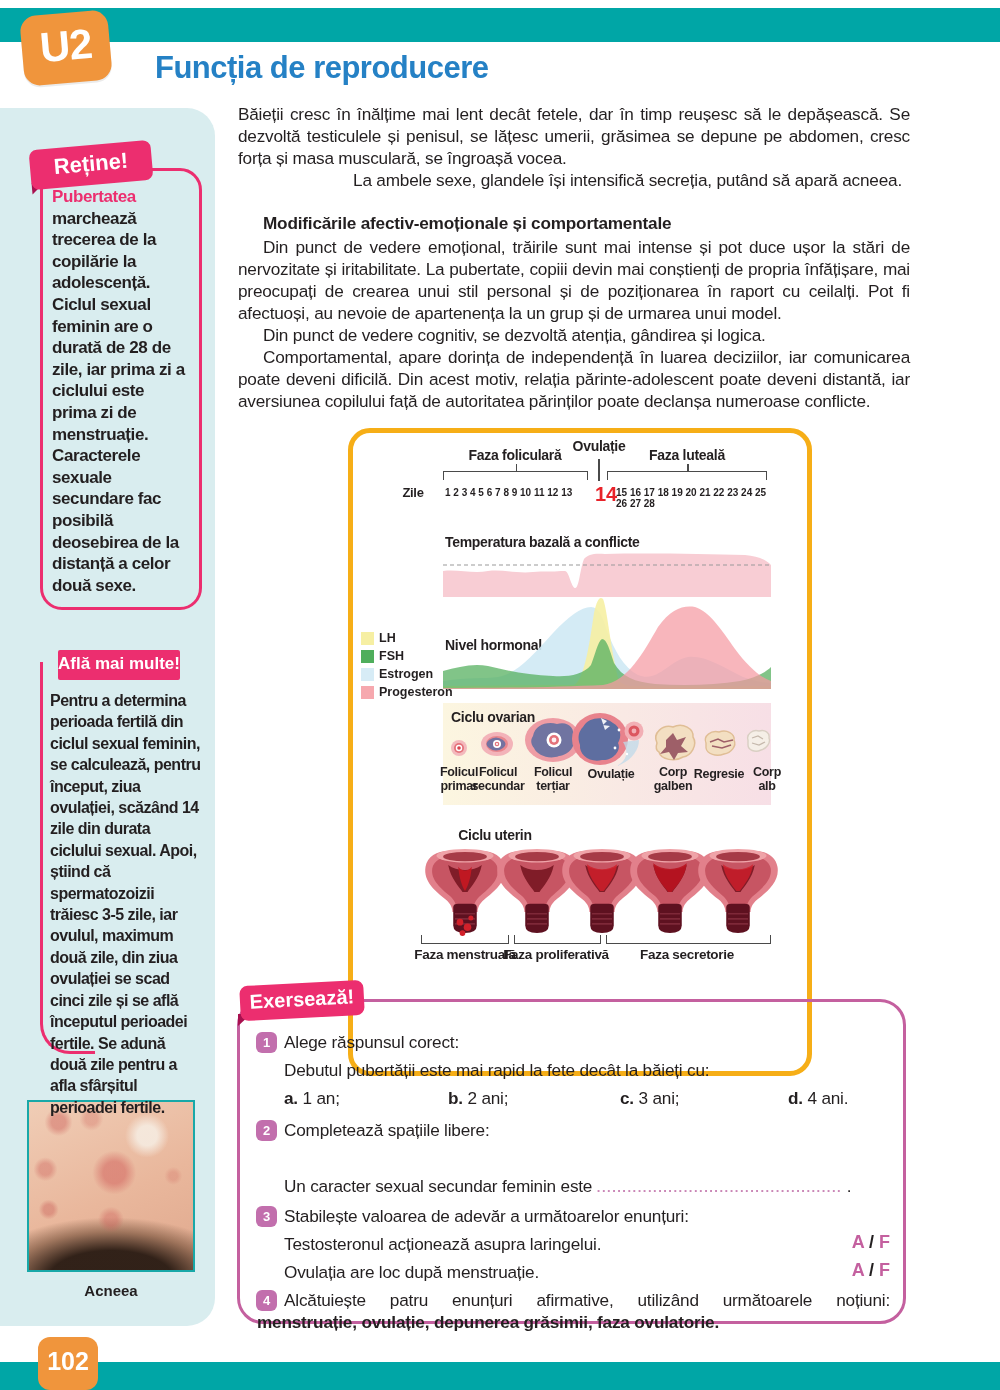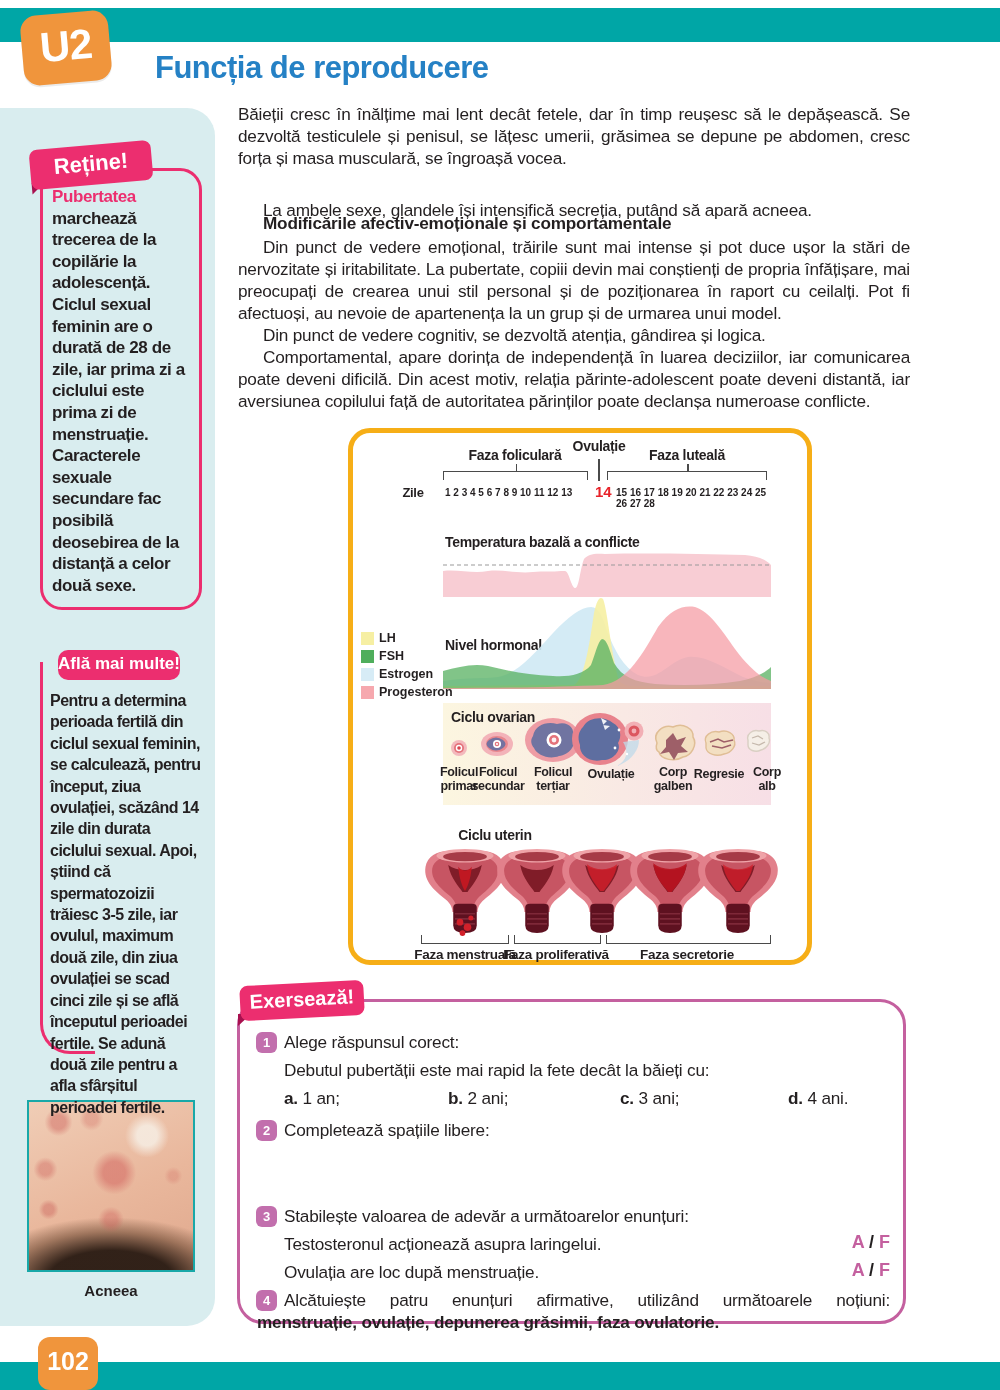--- a/index.html
+++ b/index.html
@@ -24,21 +24,21 @@
   .retine-badge { left:30px; top:145px; width:122px; height:40px; font-size:22px;
     line-height:38px; transform:rotate(-5deg); z-index:3; }
   .retine-fold { left:32px; top:182px; border-width:12px 14px 0 0;
     border-color:#A8104F transparent transparent transparent; transform:rotate(-5deg); z-index:2;}
   .retine-box { left:40px; top:168px; width:162px; height:442px; border:3px solid #EC2E6F;
     border-radius:22px; z-index:1; }
   .retine-text { left:52px; top:186px; width:140px; font-size:17px; line-height:21.6px;
     font-weight:600; letter-spacing:-0.4px; z-index:3; }
   .retine-lead { color:#EC2E6F; font-weight:bold; }
   .afla-badge { left:58px; top:650px; width:122px; height:30px; font-size:17px;
-    line-height:28px; z-index:3; border-radius:10px; }
+    line-height:28px; z-index:3; border-radius:2px; }
   .afla-curve { left:40px; top:662px; width:55px; height:392px;
     border-left:3px solid #EC2E6F; border-bottom:3px solid #EC2E6F;
     border-bottom-left-radius:30px; z-index:1; }
   .afla-text { left:50px; top:690px; width:152px; font-size:16px; line-height:21.4px;
     font-weight:700; letter-spacing:-0.5px; z-index:2; }
   .photo { left:27px; top:1100px; width:168px; height:172px; border:2px solid #18A8A8;
     background:
       radial-gradient(circle at 72% 20%, rgba(246,238,228,.85) 0 10px, rgba(246,238,228,0) 22px),
       radial-gradient(circle at 52% 42%, rgba(210,100,95,.55) 0 11px, rgba(210,100,95,0) 22px),
       radial-gradient(circle at 18% 12%, rgba(205,95,90,.45) 0 7px, rgba(205,95,90,0) 14px),
@@ -48,38 +48,38 @@
       radial-gradient(circle at 38% 10%, rgba(210,110,100,.35) 0 6px, rgba(210,110,100,0) 12px),
       radial-gradient(circle at 88% 44%, rgba(210,110,100,.30) 0 4px, rgba(210,110,100,0) 9px),
       radial-gradient(120% 55% at 50% 106%, rgba(40,26,18,.95) 32%, rgba(100,66,44,.55) 52%, rgba(100,66,44,0) 68%),
       linear-gradient(155deg, #F0CDB6 0%, #E9B79C 55%, #E0A98E 100%);
   }
   .photo-caption { left:27px; top:1282px; width:168px; text-align:center; font-size:15px; font-weight:600; }
 
   
   .body-text { font-size:17.2px; line-height:22px; text-align:justify; letter-spacing:-0.2px; }
   .p1 { left:238px; top:103px; width:672px; }
-  .p2 { left:238px; top:169px; width:672px; text-indent:25px; text-align:left;margin-top:30px; }
+  .p2 { left:230px; top:169px; width:672px; text-indent:25px; text-align:right; }
   .mc-heading { left:263px; top:213px; font-size:17.2px; font-weight:bold; letter-spacing:-0.2px; }
   .p3 { left:238px; top:236px; width:672px; text-indent:25px; }
   .p4 { left:238px; top:324px; width:672px; text-indent:25px; text-align:left; }
   .p5 { left:238px; top:346px; width:672px; text-indent:25px; }
 
   
-  .diagram { left:348px; top:428px; width:464px; height:537px; background:#fff;
+  .diagram { left:348px; top:428px; width:464px; height:648px; background:#fff;
     border:5px solid #F6AE17; border-radius:22px; }
   .d-label { position:absolute; font-weight:bold; font-size:14px; text-align:center; letter-spacing:-0.3px; }
   .bracket-down { position:absolute; height:9px; border-top:1.6px solid #4a4a4a;
     border-left:1.6px solid #4a4a4a; border-right:1.6px solid #4a4a4a; }
   .bracket-down::after { content:''; position:absolute; left:50%; top:-8px; width:1.6px; height:8px; background:#4a4a4a; }
   .bracket-up { position:absolute; height:9px; border-bottom:1.6px solid #4a4a4a;
     border-left:1.6px solid #4a4a4a; border-right:1.6px solid #4a4a4a; }
   .ovu-line { position:absolute; width:1.6px; background:#4a4a4a; }
   .days-row { position:absolute; display:flex; justify-content:space-between; font-size:10px; font-weight:600; }
-  .day14 { position:absolute; color:#E8232A; font-weight:bold; font-size:15px; }
+  .day14 { position:absolute; color:#E8232A; font-weight:bold; font-size:20px; }
   .legend-row { position:absolute; display:flex; align-items:center; gap:5px; font-size:12.5px; font-weight:600; }
   .sw { width:13px; height:13px; display:inline-block; }
   .ovarian-panel { position:absolute; left:90px; top:270px; width:328px; height:102px;
     background:linear-gradient(90deg,#FCF6E0 0%,#F9E9E4 55%,#F7DFE6 100%); }
   .stage-label { position:absolute; font-size:12.5px; font-weight:bold; line-height:1.12;
     text-align:center; letter-spacing:-0.3px; }
 
   
   .ex-badge { left:240px; top:983px; width:124px; height:35px; font-size:20px; line-height:33px;
     transform:rotate(-3deg); z-index:3; }
@@ -277,20 +277,21 @@
   <div class="num-badge" style="left:16px;top:30px">1</div>
   <div class="ex-item" style="left:44px;top:30px">Alege răspunsul corect:</div>
   <div class="ex-item" style="left:44px;top:58px">Debutul pubertății este mai rapid la fete decât la băieți cu:</div>
   <div class="ex-item" style="left:44px;top:86px"><b>a.</b><span> 1 an;</span></div>
   <div class="ex-item" style="left:208px;top:86px"><b>b.</b><span> 2 ani;</span></div>
   <div class="ex-item" style="left:380px;top:86px"><b>c.</b><span> 3 ani;</span></div>
   <div class="ex-item" style="left:548px;top:86px"><b>d.</b><span> 4 ani.</span></div>
 
   <div class="num-badge" style="left:16px;top:118px">2</div>
   <div class="ex-item" style="left:44px;top:118px">Completează spațiile libere:</div>
+  <div class="ex-item" style="left:44px;top:174px"><span>Un caracter sexual secundar feminin este </span><span class="dots">................................................</span><span> .</span></div>
 
   <div class="num-badge" style="left:16px;top:204px">3</div>
   <div class="ex-item" style="left:44px;top:204px">Stabilește valoarea de adevăr a următoarelor enunțuri:</div>
   <div class="ex-item" style="left:44px;top:232px">Testosteronul acționează asupra laringelui.</div>
   <div class="af" style="left:595px;top:230px;width:55px;text-align:right"><span class="pink">A</span><span class="slash"> / </span><span class="pink">F</span></div>
   <div class="ex-item" style="left:44px;top:260px">Ovulația are loc după menstruație.</div>
   <div class="af" style="left:595px;top:258px;width:55px;text-align:right"><span class="pink">A</span><span class="slash"> / </span><span class="pink">F</span></div>
 
   <div class="num-badge" style="left:16px;top:288px">4</div>
   <div class="ex-item" style="left:17px;top:310px;font-weight:bold">menstruație, ovulație, depunerea grăsimii, faza ovulatorie.</div>

